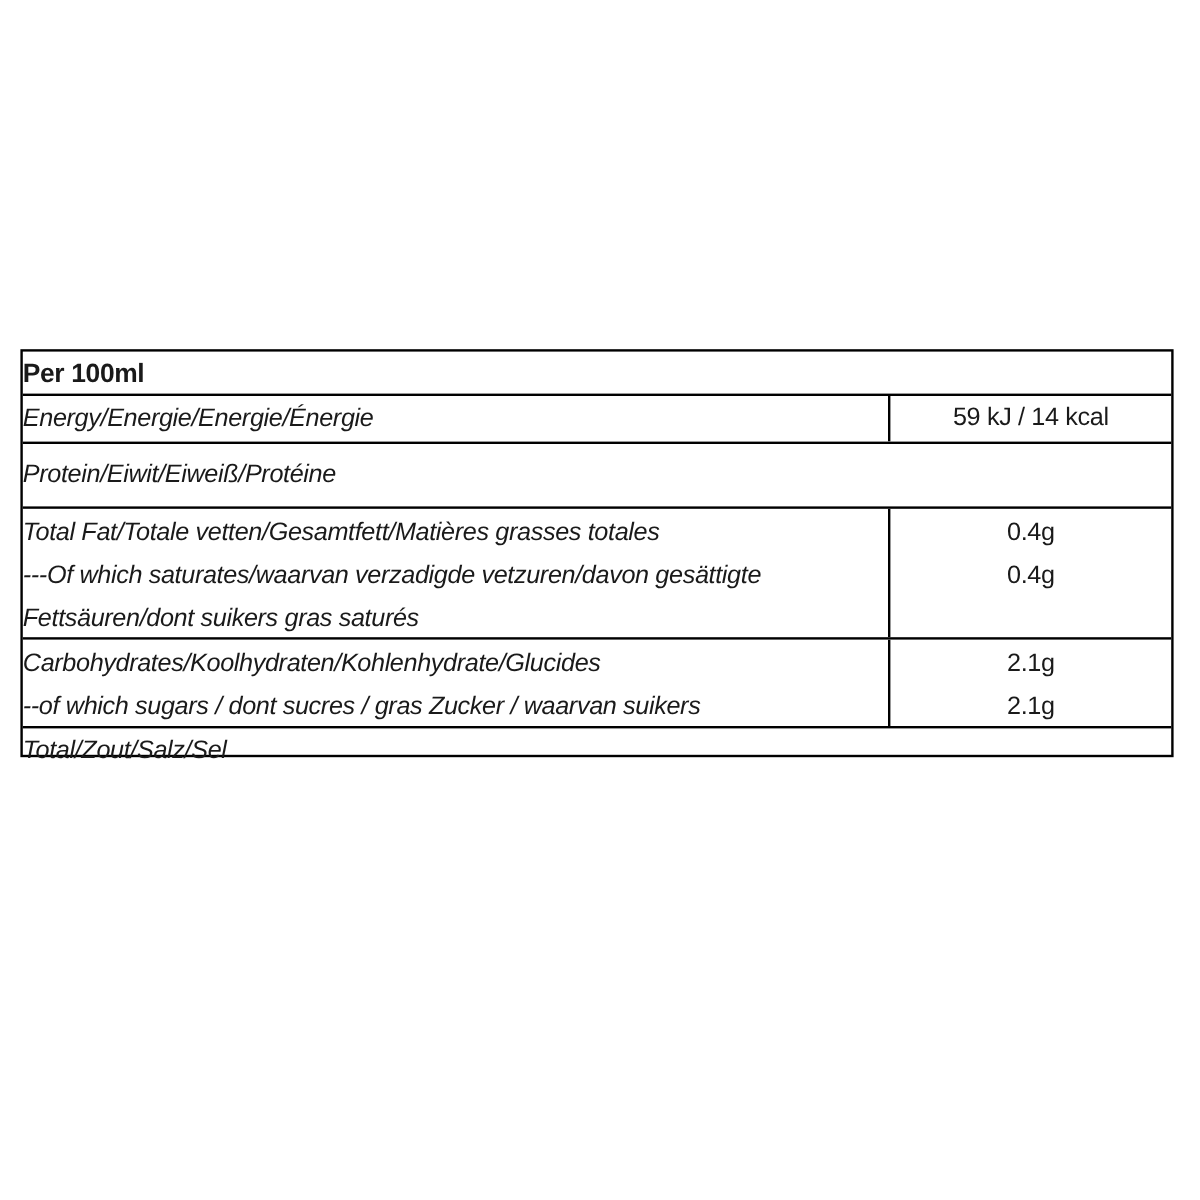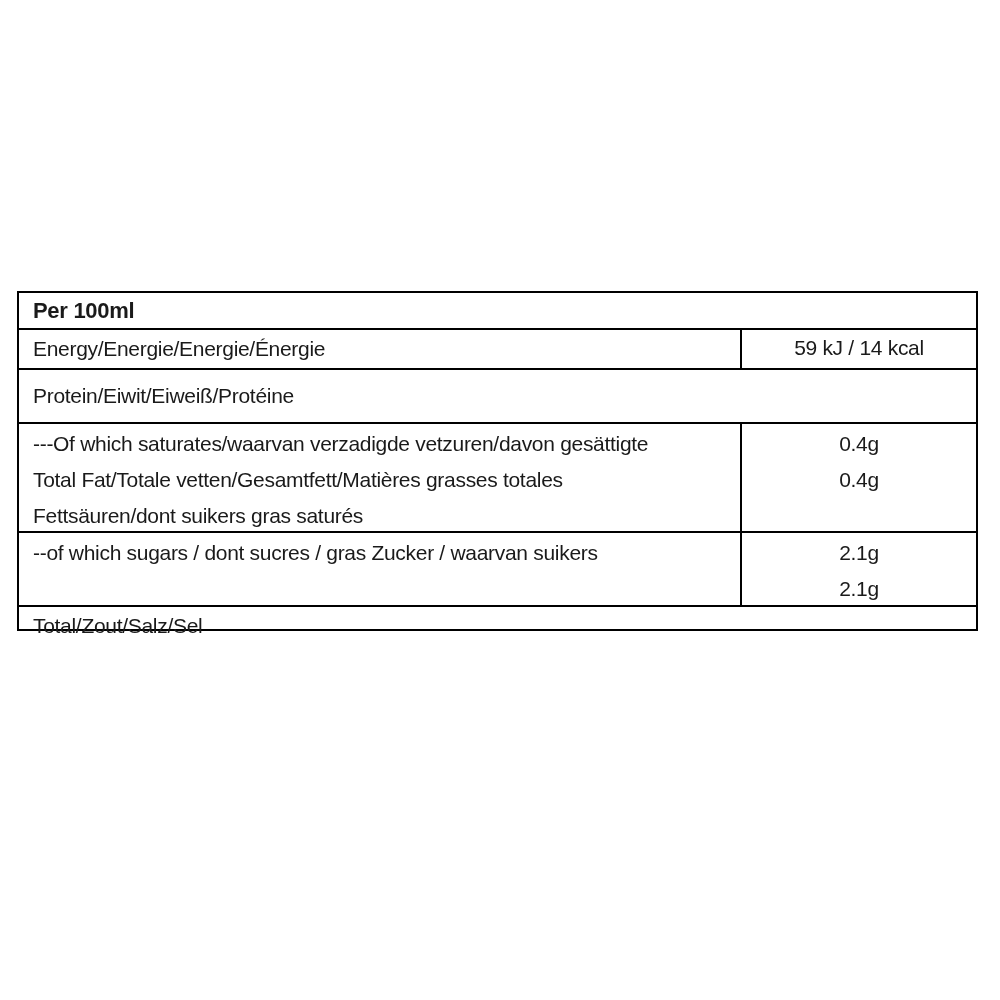--- a/index.html
+++ b/index.html
@@ -38,23 +38,24 @@
   .row-protein { height: 54px; }
   .row-fat { height: 109px; }
   .row-carbs { height: 74px; }
   .row-salt { height: 38px; border-bottom: none; }
 
   .label-cell {
     flex: 1;
     display: flex;
     flex-direction: column;
     justify-content: center;
-    padding-left: 14px;
+    padding-left: 0;
     box-sizing: border-box;
     font-size: 21px;
+    font-style: italic;
   }
   .value-cell {
     width: 236px;
     border-left: 2px solid #000000;
     box-sizing: border-box;
     display: flex;
     flex-direction: column;
     justify-content: flex-start;
     text-align: center;
     font-size: 21px;
@@ -66,21 +67,20 @@
   }
   .line {
     display: block;
     line-height: 36px;
     white-space: nowrap;
   }
   .header-cell {
     flex: 1;
     display: flex;
     align-items: center;
-    padding-left: 14px;
     box-sizing: border-box;
   }
   .header-text {
     font-size: 22px;
     font-weight: bold;
     white-space: nowrap;
   }
 </style>
 </head>
 <body>
@@ -104,32 +104,33 @@
     </div>
 
     <div class="row row-protein">
       <div class="label-cell">
         <span class="line">Protein/Eiwit/Eiweiß/Protéine</span>
       </div>
     </div>
 
     <div class="row row-fat multi">
       <div class="label-cell">
+        <span class="line">Total Fat/Totale vetten/Gesamtfett/Matières grasses totales</span>
         <span class="line">---Of which saturates/waarvan verzadigde vetzuren/davon gesättigte</span>
-        <span class="line">Total Fat/Totale vetten/Gesamtfett/Matières grasses totales</span>
         <span class="line">Fettsäuren/dont suikers gras saturés</span>
       </div>
       <div class="value-cell">
         <span class="line">0.4g</span>
         <span class="line">0.4g</span>
       </div>
     </div>
 
     <div class="row row-carbs multi">
       <div class="label-cell">
+        <span class="line">Carbohydrates/Koolhydraten/Kohlenhydrate/Glucides</span>
         <span class="line">--of which sugars / dont sucres / gras Zucker / waarvan suikers</span>
       </div>
       <div class="value-cell">
         <span class="line">2.1g</span>
         <span class="line">2.1g</span>
       </div>
     </div>
 
     <div class="row row-salt">
       <div class="label-cell">

